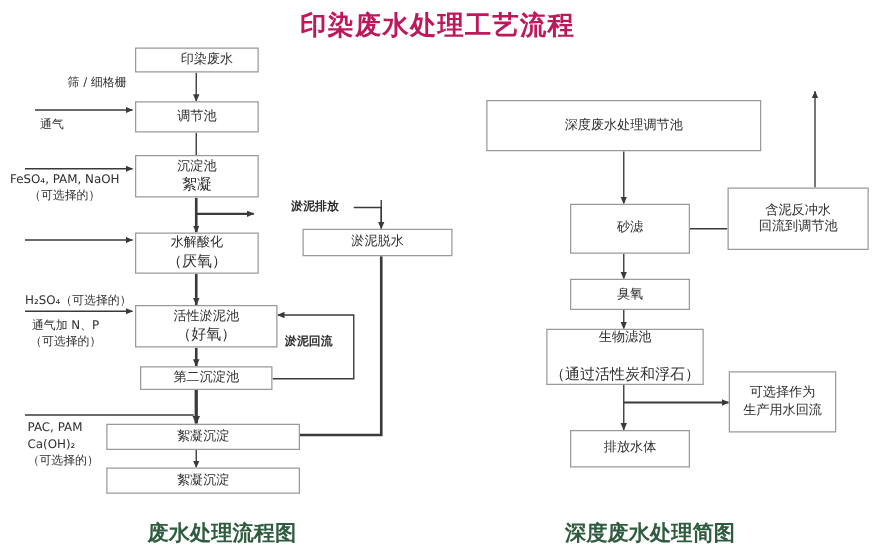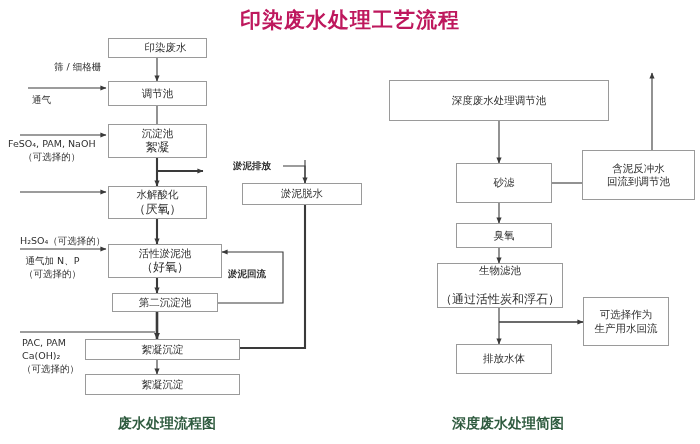--- a/index.html
+++ b/index.html
@@ -47,21 +47,21 @@
     line-height:1.35;
     white-space:nowrap;
     font-family:"DejaVu Sans","Liberation Sans",sans-serif;
   }
   .lbl.ctr{text-align:center;}
   .lbl.lft{text-align:left;}
 
   .caption{
     position:absolute;
     color:#2f5b3f;
-    font-size:14px;
+    font-size:17px;
     font-weight:bold;
     white-space:nowrap;
     font-family:"DejaVu Serif","Liberation Serif",serif;
   }
 </style>
 </head>
 <body>
 
 <div id="root">
 

